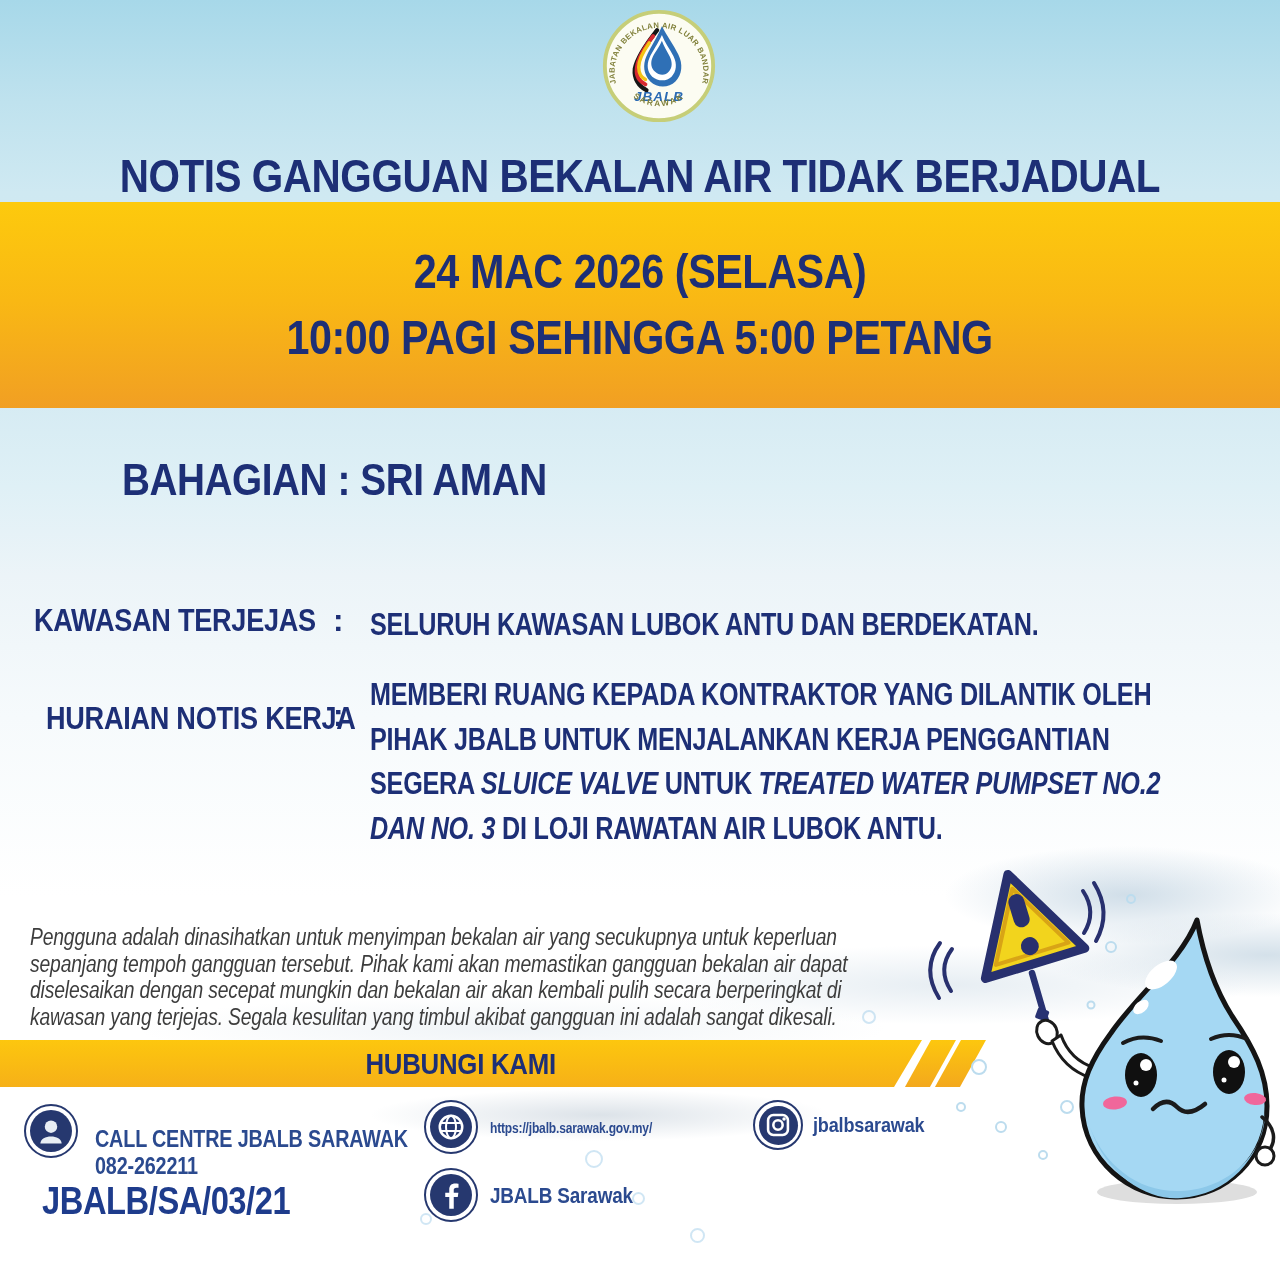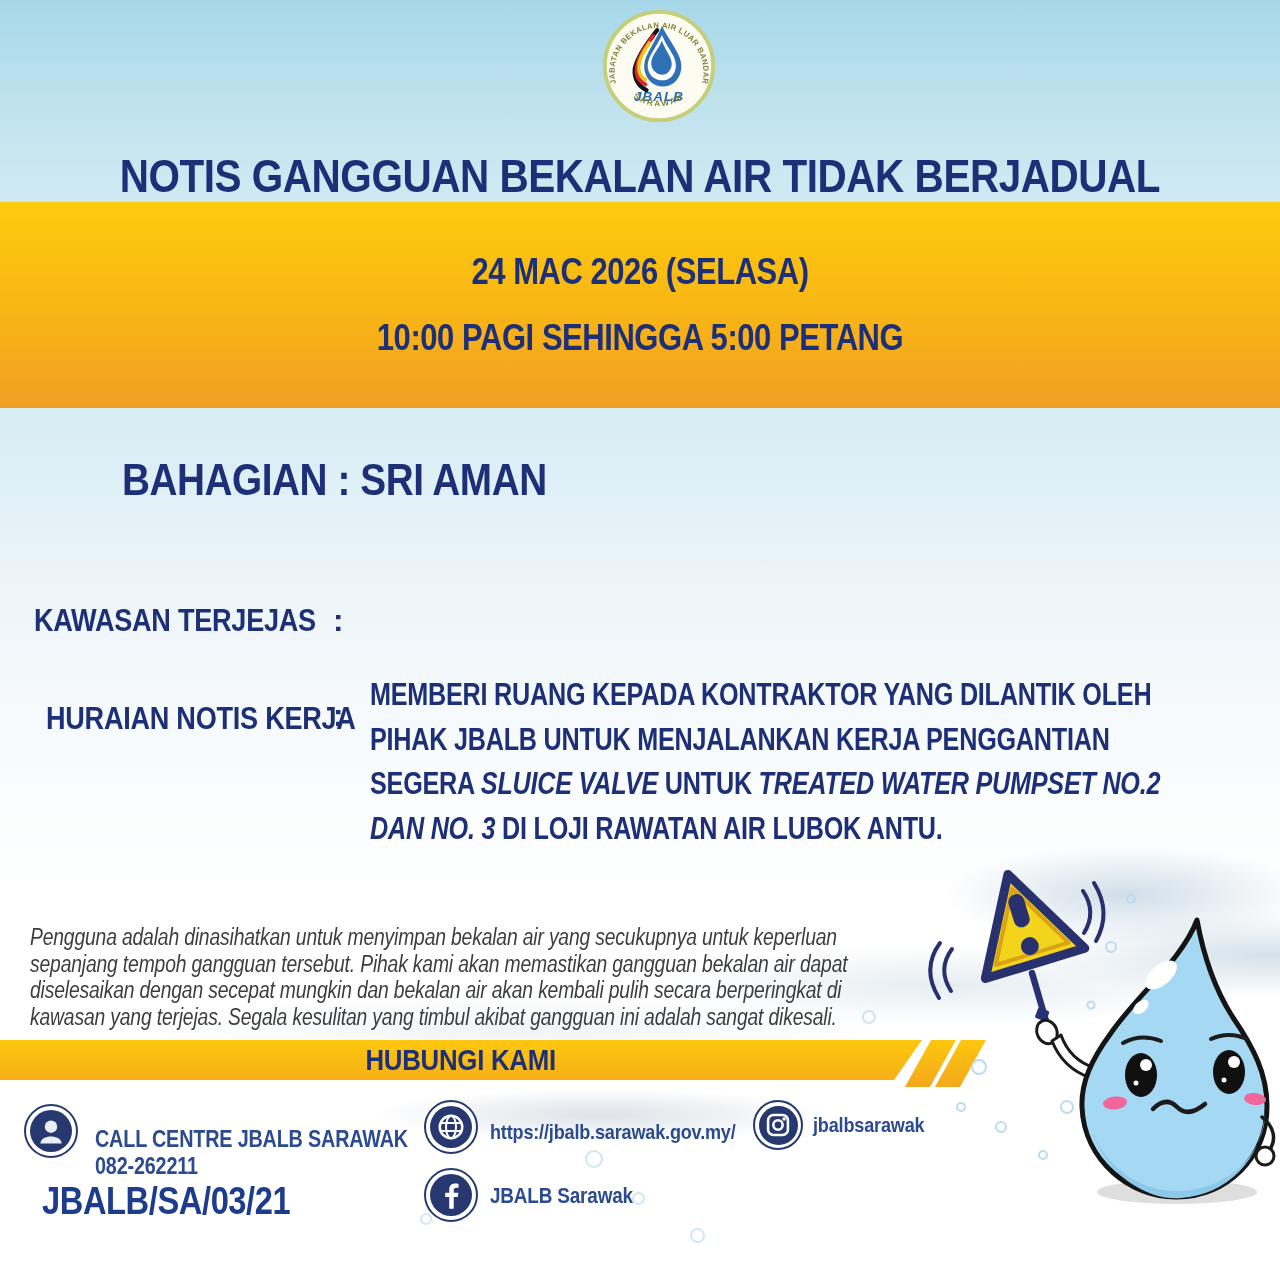--- a/index.html
+++ b/index.html
@@ -9,30 +9,30 @@
   .navy{color:#1d2f76;}
   .abs{position:absolute;}
   .cx{display:inline-block;white-space:nowrap;transform:scaleX(.86);}
   .ox-l{transform-origin:0 50%;}
   .ox-c{transform-origin:50% 50%;}
   .cx8{display:inline-block;white-space:nowrap;transform:scaleX(.8);transform-origin:0 50%;}
   .cxa{display:block;white-space:nowrap;transform:scaleX(.84);transform-origin:0 50%;}
   .title-row{top:148px;left:0;width:1280px;text-align:center;font-size:47px;font-weight:bold;letter-spacing:-.5px;}
   .date-banner{top:202px;left:0;width:1280px;height:206px;
     background:linear-gradient(180deg,#fdca0d 0%,#f9b814 48%,#f19f23 100%);
-    display:flex;flex-direction:column;justify-content:center;
-    font-size:36px;font-weight:bold;line-height:54px;letter-spacing:-.5px;text-align:center;gap:12px;}
+    display:flex;flex-direction:column;align-items:center;justify-content:center;
+    font-size:48px;font-weight:bold;line-height:54px;letter-spacing:-.5px;text-align:center;gap:12px;}
   .region-row{font-size:45px;font-weight:bold;letter-spacing:-.5px;}
   .lbl{font-size:31.5px;font-weight:bold;letter-spacing:-.3px;}
   .body-bold{font-size:31.5px;font-weight:bold;letter-spacing:-.3px;}
   .works-line{line-height:44.7px;}
   .it{font-style:italic;}
   .advisory{top:924px;left:30px;font-style:italic;font-weight:500;color:#3d3d3d;
     font-size:23px;line-height:26.5px;letter-spacing:-.2px;}
-  .hk-banner{top:1040px;left:0;width:922px;height:40px;
+  .hk-banner{top:1040px;left:0;width:922px;height:47px;
     background:linear-gradient(180deg,#fdc70e 0%,#f6b018 100%);
     clip-path:polygon(0 0,100% 0,calc(100% - 28px) 100%,0 100%);
     display:flex;align-items:center;justify-content:center;
     font-size:30px;font-weight:bold;letter-spacing:-.3px;}
   .hk-stripe{top:1040px;width:25px;height:47px;background:linear-gradient(180deg,#fdc70e,#f3a81d);
     transform:skewX(-29deg);transform-origin:0 0;}
   .ic-outer{width:54px;height:54px;border:2.5px solid #26386f;border-radius:50%;background:#fff;
     display:flex;align-items:center;justify-content:center;box-sizing:border-box;}
   .ic-inner{width:42px;height:42px;border-radius:50%;background:#26386f;
     display:flex;align-items:center;justify-content:center;}
@@ -90,20 +90,23 @@
   </div>
 
   <div class="abs region-row navy" style="left:122px;top:454px;">
     <span class="cx ox-l"><span>BAHAGIAN</span>&nbsp;<span>:</span>&nbsp;<span>SRI AMAN</span></span>
   </div>
 
   <div class="abs lbl navy" style="left:34px;top:602px;">
     <span class="cx ox-l">KAWASAN TERJEJAS</span>
   </div>
   <div class="abs lbl navy" style="left:333px;top:602px;">:</div>
+  <div class="abs body-bold navy" style="left:370px;top:606px;">
+    <span class="cx8">SELURUH KAWASAN LUBOK ANTU DAN BERDEKATAN.</span>
+  </div>
 
   <div class="abs lbl navy" style="left:46px;top:700px;">
     <span class="cx ox-l">HURAIAN NOTIS KERJA</span>
   </div>
   <div class="abs lbl navy" style="left:333px;top:697px;">:</div>
   <div class="abs body-bold navy" style="left:370px;top:672px;">
     <div class="works-line"><span class="cx8">MEMBERI RUANG KEPADA KONTRAKTOR YANG DILANTIK OLEH</span></div>
     <div class="works-line"><span class="cx8">PIHAK JBALB UNTUK MENJALANKAN KERJA PENGGANTIAN</span></div>
     <div class="works-line"><span class="cx8"><span>SEGERA </span><span class="it">SLUICE VALVE</span><span> UNTUK </span><span class="it">TREATED WATER PUMPSET NO.2</span></span></div>
     <div class="works-line"><span class="cx8"><span class="it">DAN NO. 3 </span><span>DI LOJI RAWATAN AIR LUBOK ANTU.</span></span></div>
@@ -142,21 +145,21 @@
 
   <div class="abs ic-outer" style="left:424px;top:1100px;">
     <div class="ic-inner">
       <svg width="30" height="30" viewBox="-12 -12 24 24">
         <circle r="9" fill="none" stroke="#fff" stroke-width="2"></circle>
         <ellipse rx="4" ry="9" fill="none" stroke="#fff" stroke-width="1.6"></ellipse>
         <path d="M -8.6 -3.2 H 8.6 M -8.6 3.2 H 8.6" stroke="#fff" stroke-width="1.6"></path>
       </svg>
     </div>
   </div>
-  <div class="abs contact-txt" style="left:490px;top:1120px;font-size:21px;">
+  <div class="abs contact-txt" style="left:490px;top:1120px;font-size:14px;">
     <span class="cx ox-l">https://jbalb.sarawak.gov.my/</span>
   </div>
   <div class="abs ic-outer" style="left:424px;top:1168px;">
     <div class="ic-inner">
       <svg width="30" height="30" viewBox="-12 -12 24 24">
         <path d="M 2.2 11 V 1.6 H 5.4 L 5.9 -1.9 H 2.2 V -4 C 2.2 -5.2 2.8 -5.9 4.3 -5.9 H 6 V -9 C 5.4 -9.1 4.2 -9.2 3.3 -9.2 C 0.5 -9.2 -1.4 -7.5 -1.4 -4.5 V -1.9 H -4.6 V 1.6 H -1.4 V 11 Z" fill="#fff"></path>
       </svg>
     </div>
   </div>
   <div class="abs contact-txt" style="left:490px;top:1183px;font-size:22px;">

